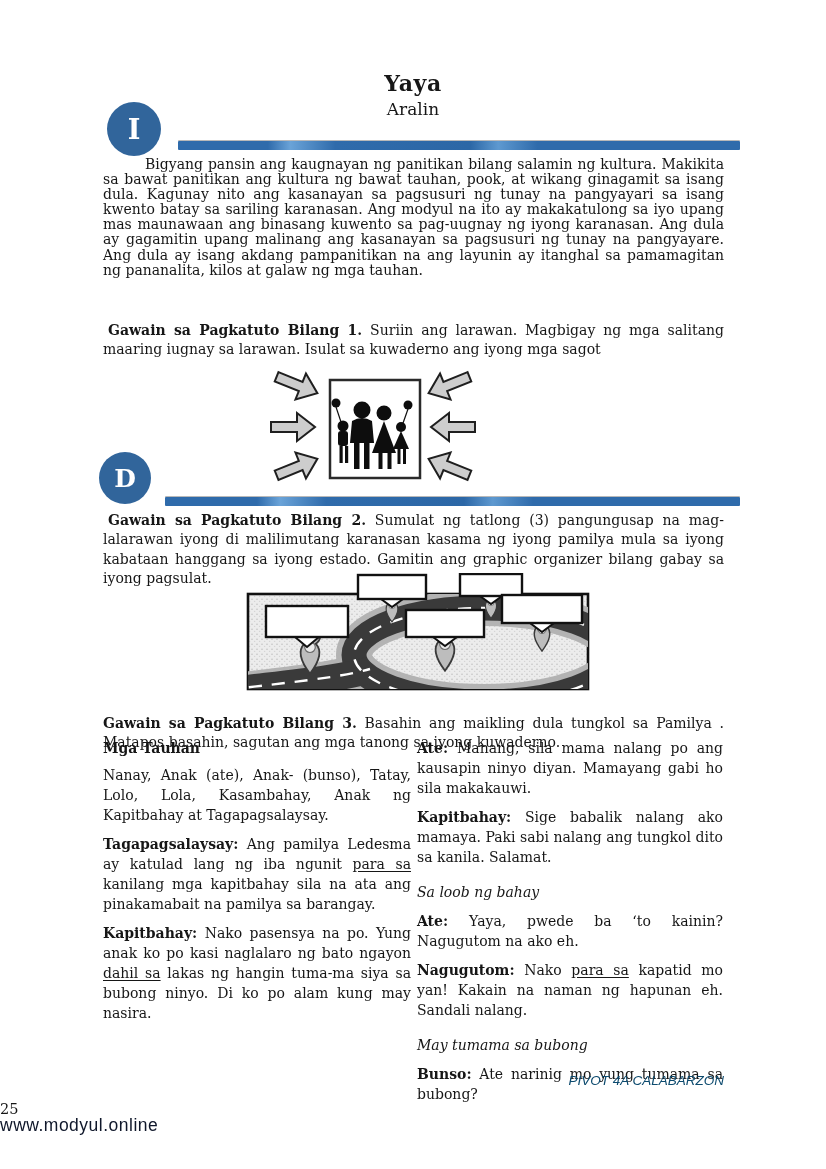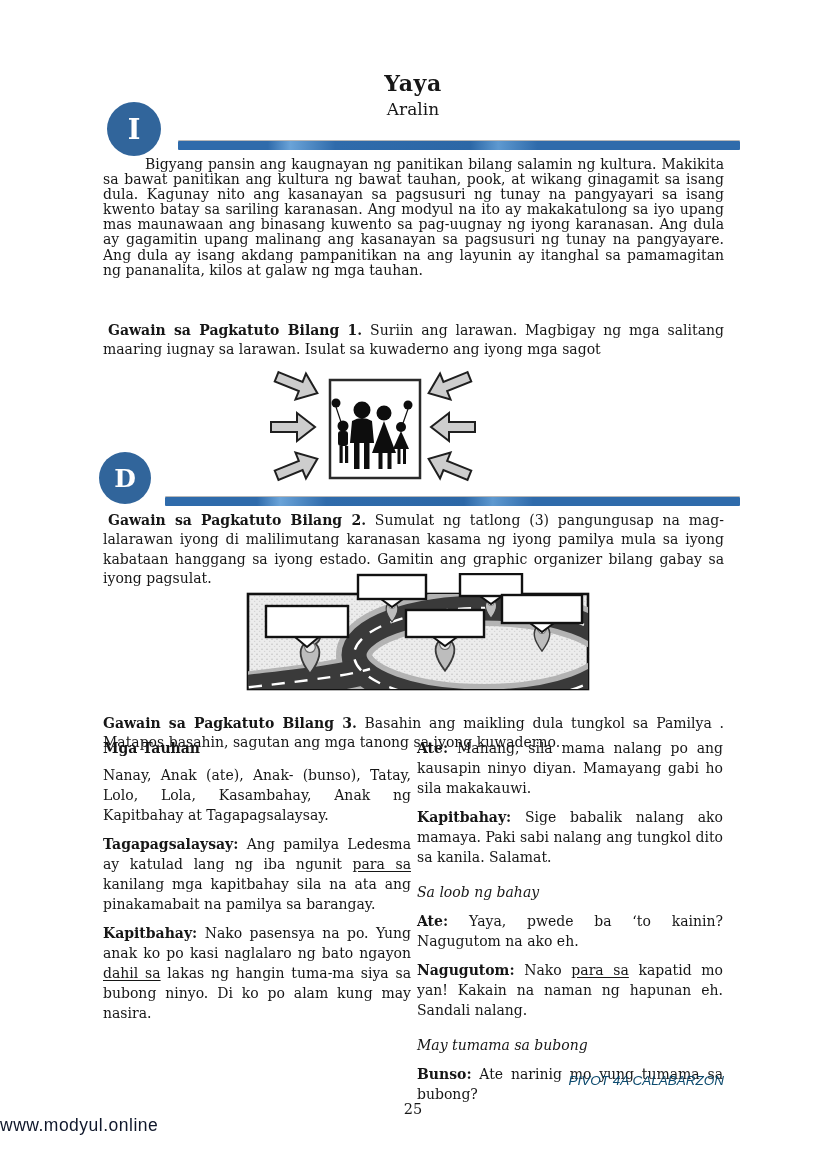--- a/index.html
+++ b/index.html
@@ -46,21 +46,21 @@
   .col-right { left:417px; top:738px; width:306px; }
   .col p { margin-bottom:9px; }
   .col .cast-heading { font-weight:bold; margin-bottom:7px; text-align:left; }
   .col .speaker { font-weight:bold; }
   .col .stage { font-style:italic; text-align:left;margin-top:15px; }
   .ul { text-decoration:underline; text-underline-offset:2px; }
 
   .footer-pivot { left:103px; top:1073px; width:621px; text-align:right;
                   font-family:"Liberation Sans", sans-serif; font-style:italic;
                   font-size:13.5px; color:#0c4a6e; }
-  .page-number { left:0; top:1101px; width:826px; text-align:center; font-size:14.5px; }
+  .page-number { left:0; top:1101px; width:826px; text-align:left; font-size:14.5px; }
   .watermark { left:0; top:1115px; width:817px; 
                font-family:"Liberation Sans", sans-serif;
                font-size:17.5px; color:#0f172a; letter-spacing:.5px; }
 </style>
 </head>
 <body>
 
 <div class="abs title">Yaya</div>
 <div class="abs subtitle">Aralin</div>
 

